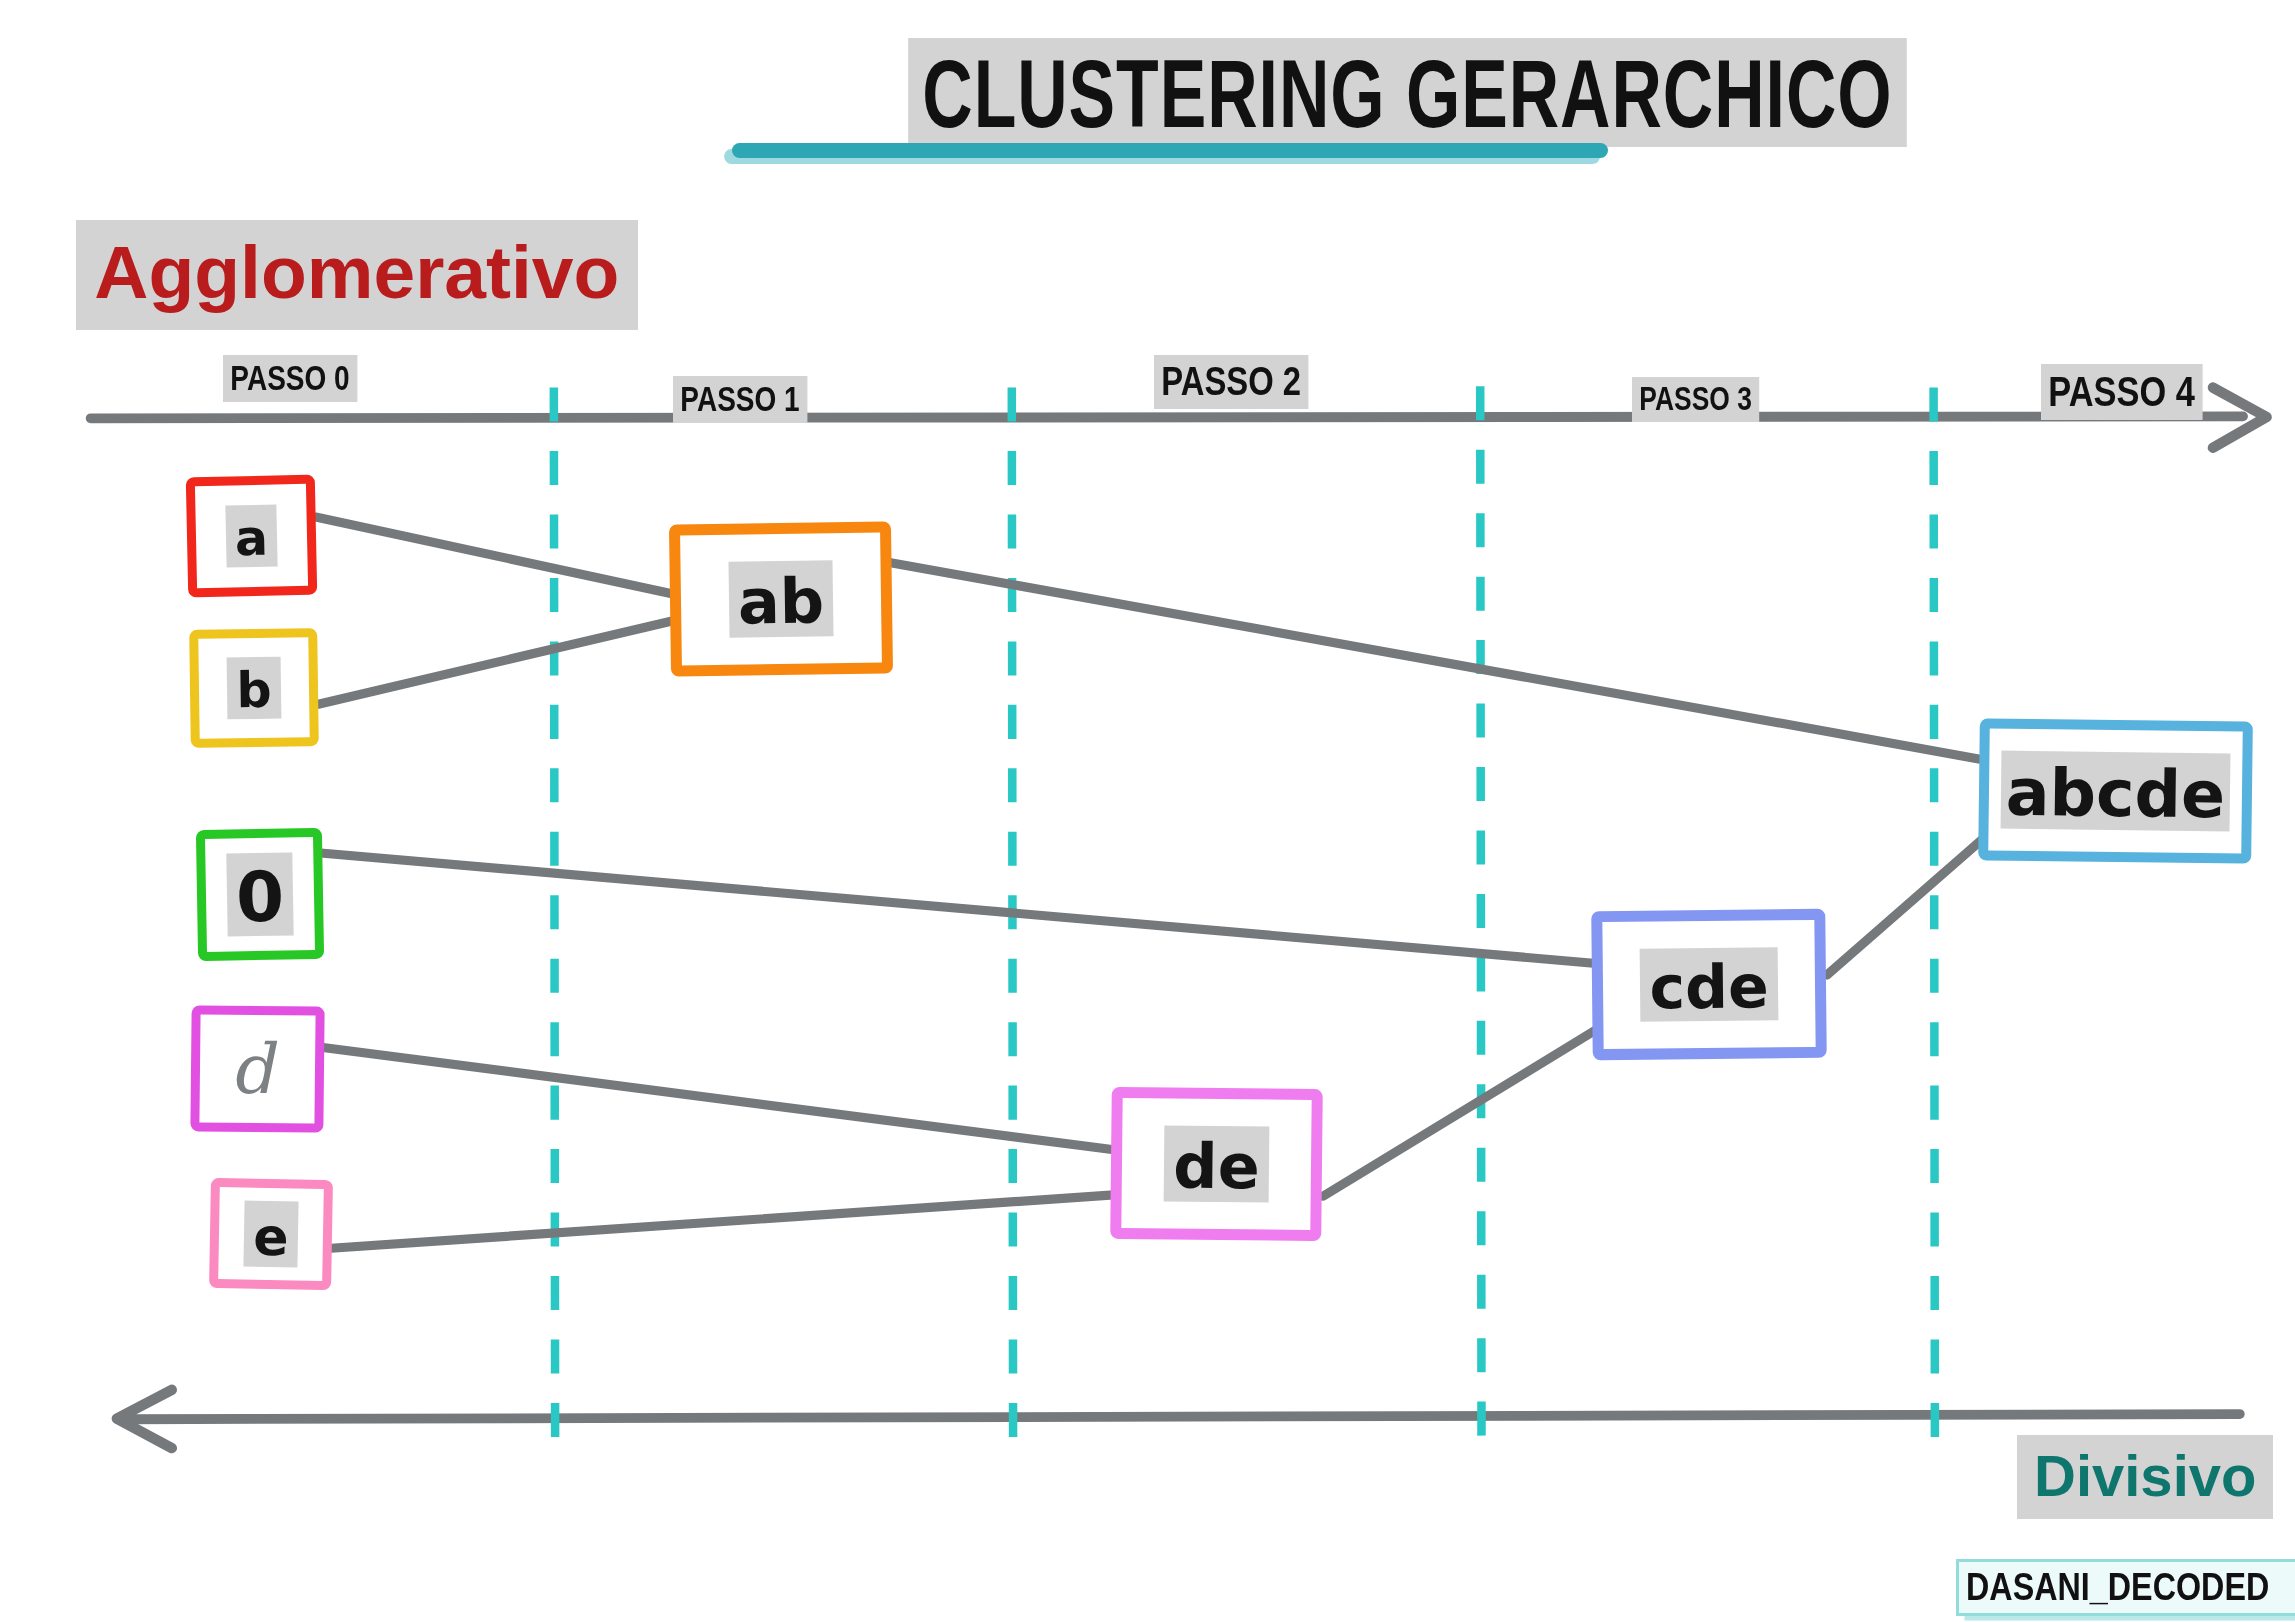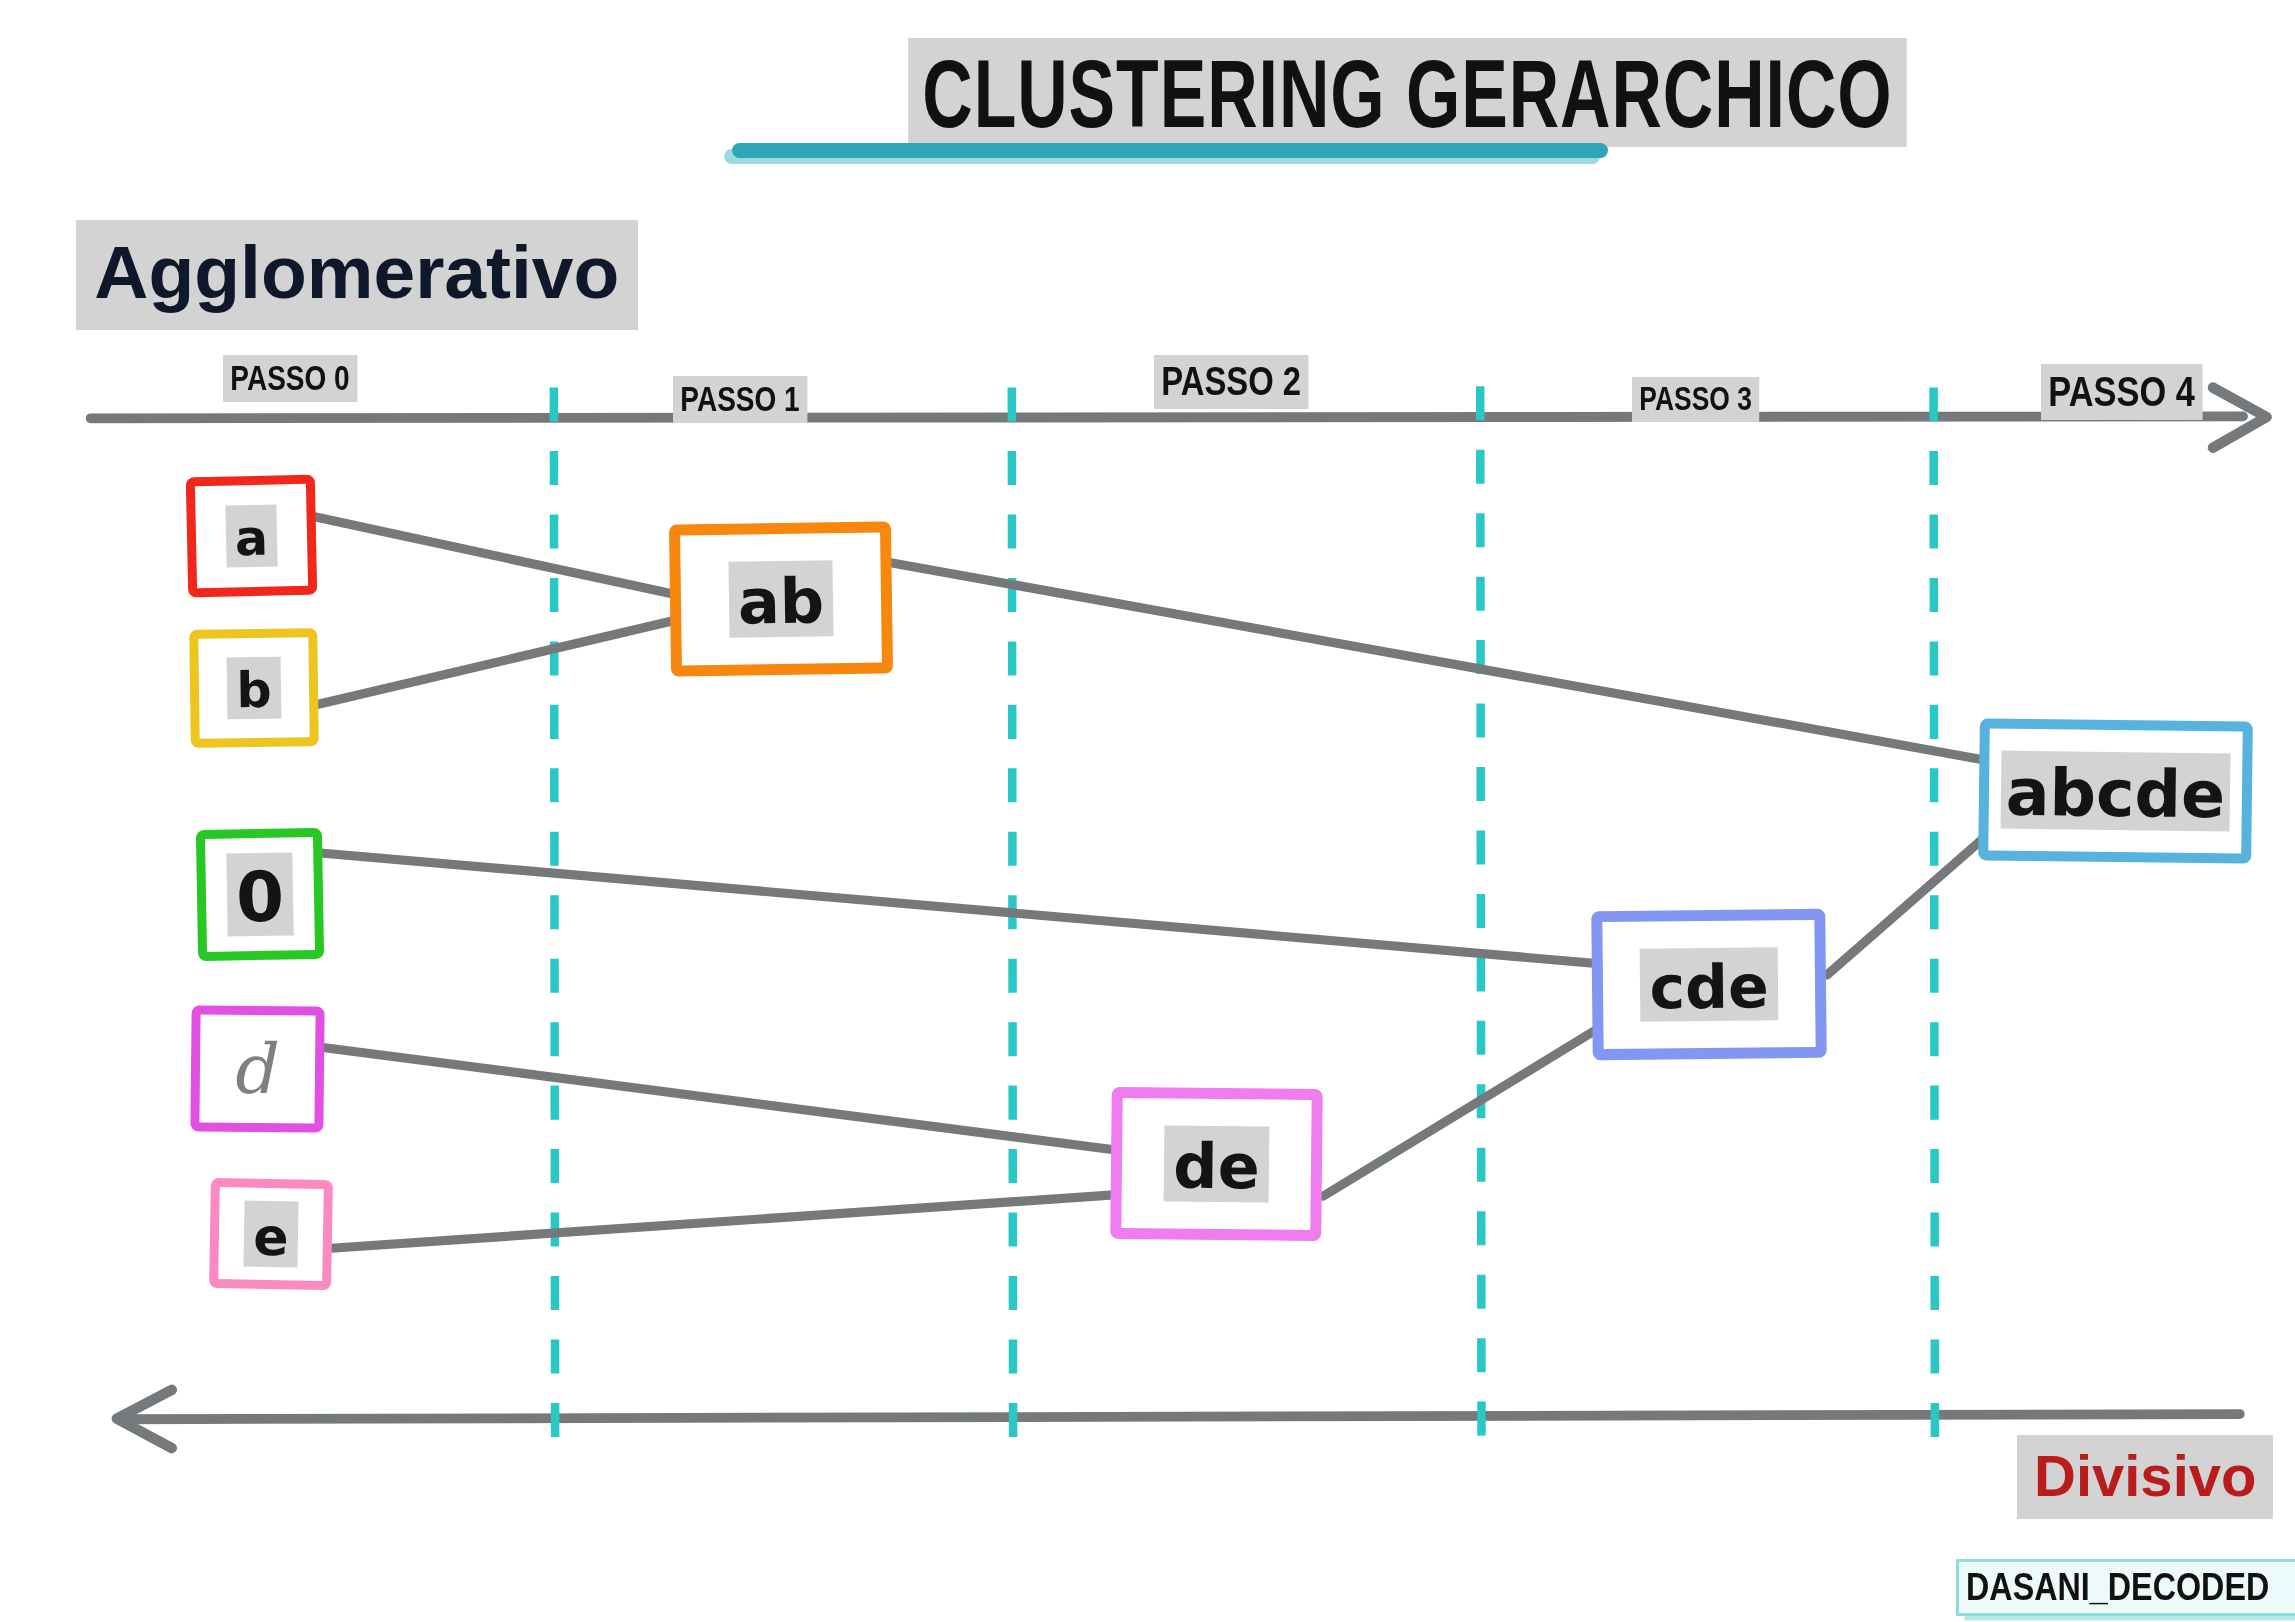--- a/index.html
+++ b/index.html
@@ -27,25 +27,25 @@
   }
   #title-underline {
     position:absolute; left:712px; top:143px; width:876px; height:15px;
     border-radius:7.9px; background:var(--title-underline-teal,#2ea7b5);
     box-shadow:-7.9px 5.9px 0 #9ed9df;
   }
 
   
   #agglomerative-label {
     position:absolute; left:56px; top:220px; font-size:75px; font-weight:bold;
-    color:#0f172a; padding:9.2px 18.3px 14.4px; white-space:nowrap;
+    color:#b91c1c; padding:9.2px 18.3px 14.4px; white-space:nowrap;
   }
   #divisive-label {
     position:absolute; left:1997px; top:1435px; font-size:58px; font-weight:bold;
-    color:#b91c1c; padding:6.5px 17px 10.5px; white-space:nowrap;
+    color:#0f766e; padding:6.5px 17px 10.5px; white-space:nowrap;
   }
 
   
   .passo { position:absolute; white-space:nowrap; }
   .cond {
     display:inline-block; font-weight:bold; color:#111; padding:3.3px 9.2px;
     transform:scaleX(0.8); transform-origin:left top;
     background:var(--highlight-gray,#d3d3d3);
   }
   #passo-0 { left:159px;  top:355px; font-size:35px;padding-left:44px; }

